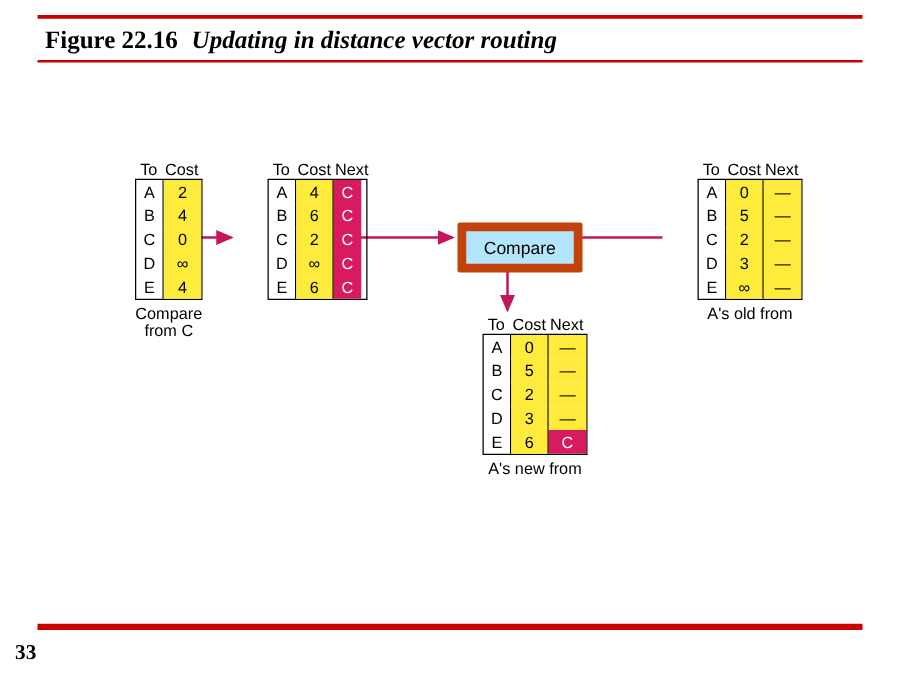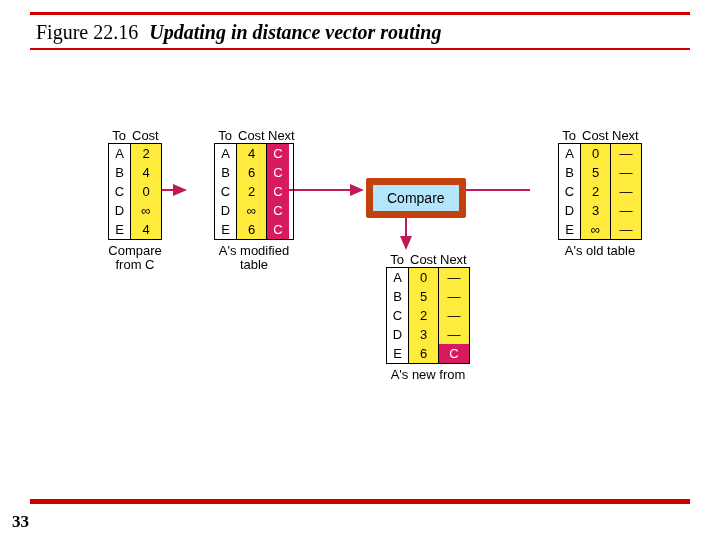--- a/index.html
+++ b/index.html
@@ -9,21 +9,21 @@
     background: #fff;
     width: 720px;
     height: 540px;
     position: relative;
   }
   .hr-red { height: 3px; background: #c00; }
   .title-row {
     padding: 6px 0 4px 36px;
     font-size: 20px;
   }
-  .fig-num { font-weight: normal; }
+  .fig-num { font-weight: bold; }
   .fig-cap { font-style: italic; font-weight: bold; margin-left: 6px; }
 
   .diagram {
     position: absolute;
     left: 0; top: 110px;
     width: 720px;
     height: 340px;
   }
   .tbl {
     position: absolute;
@@ -148,23 +148,20 @@
         <div>6</div>
       </div>
       <div class="col mag" style="background:#d81b60">
         <div style="color:#fff">C</div>
         <div style="color:#fff">C</div>
         <div style="color:#fff">C</div>
         <div style="color:#fff">C</div>
         <div style="color:#fff">C</div>
       </div>
     </div>
-    <div class="caption">
-      <span>A's modified</span><br><span>table</span>
-    </div>
   </div>
 
   <div class="compare-box" style="left:366px; top:68px">
     <span>Compare</span>
   </div>
 
   <div class="tbl" style="left:534px; top:18px">
     <div class="hdr">
       <div style="width:22px">To</div>
       <div style="width:30px">Cost</div>
@@ -187,21 +184,21 @@
       </div>
       <div class="col wide yellow">
         <div>—</div>
         <div>—</div>
         <div>—</div>
         <div>—</div>
         <div>—</div>
       </div>
     </div>
     <div class="caption">
-      <span>A's old table</span>
+      <span>A's old from</span>
     </div>
   </div>
 
   <div class="tbl" style="left:362px; top:142px">
     <div class="hdr">
       <div style="width:22px">To</div>
       <div style="width:30px">Cost</div>
       <div style="width:28px">Next</div>
     </div>
     <div class="body">

